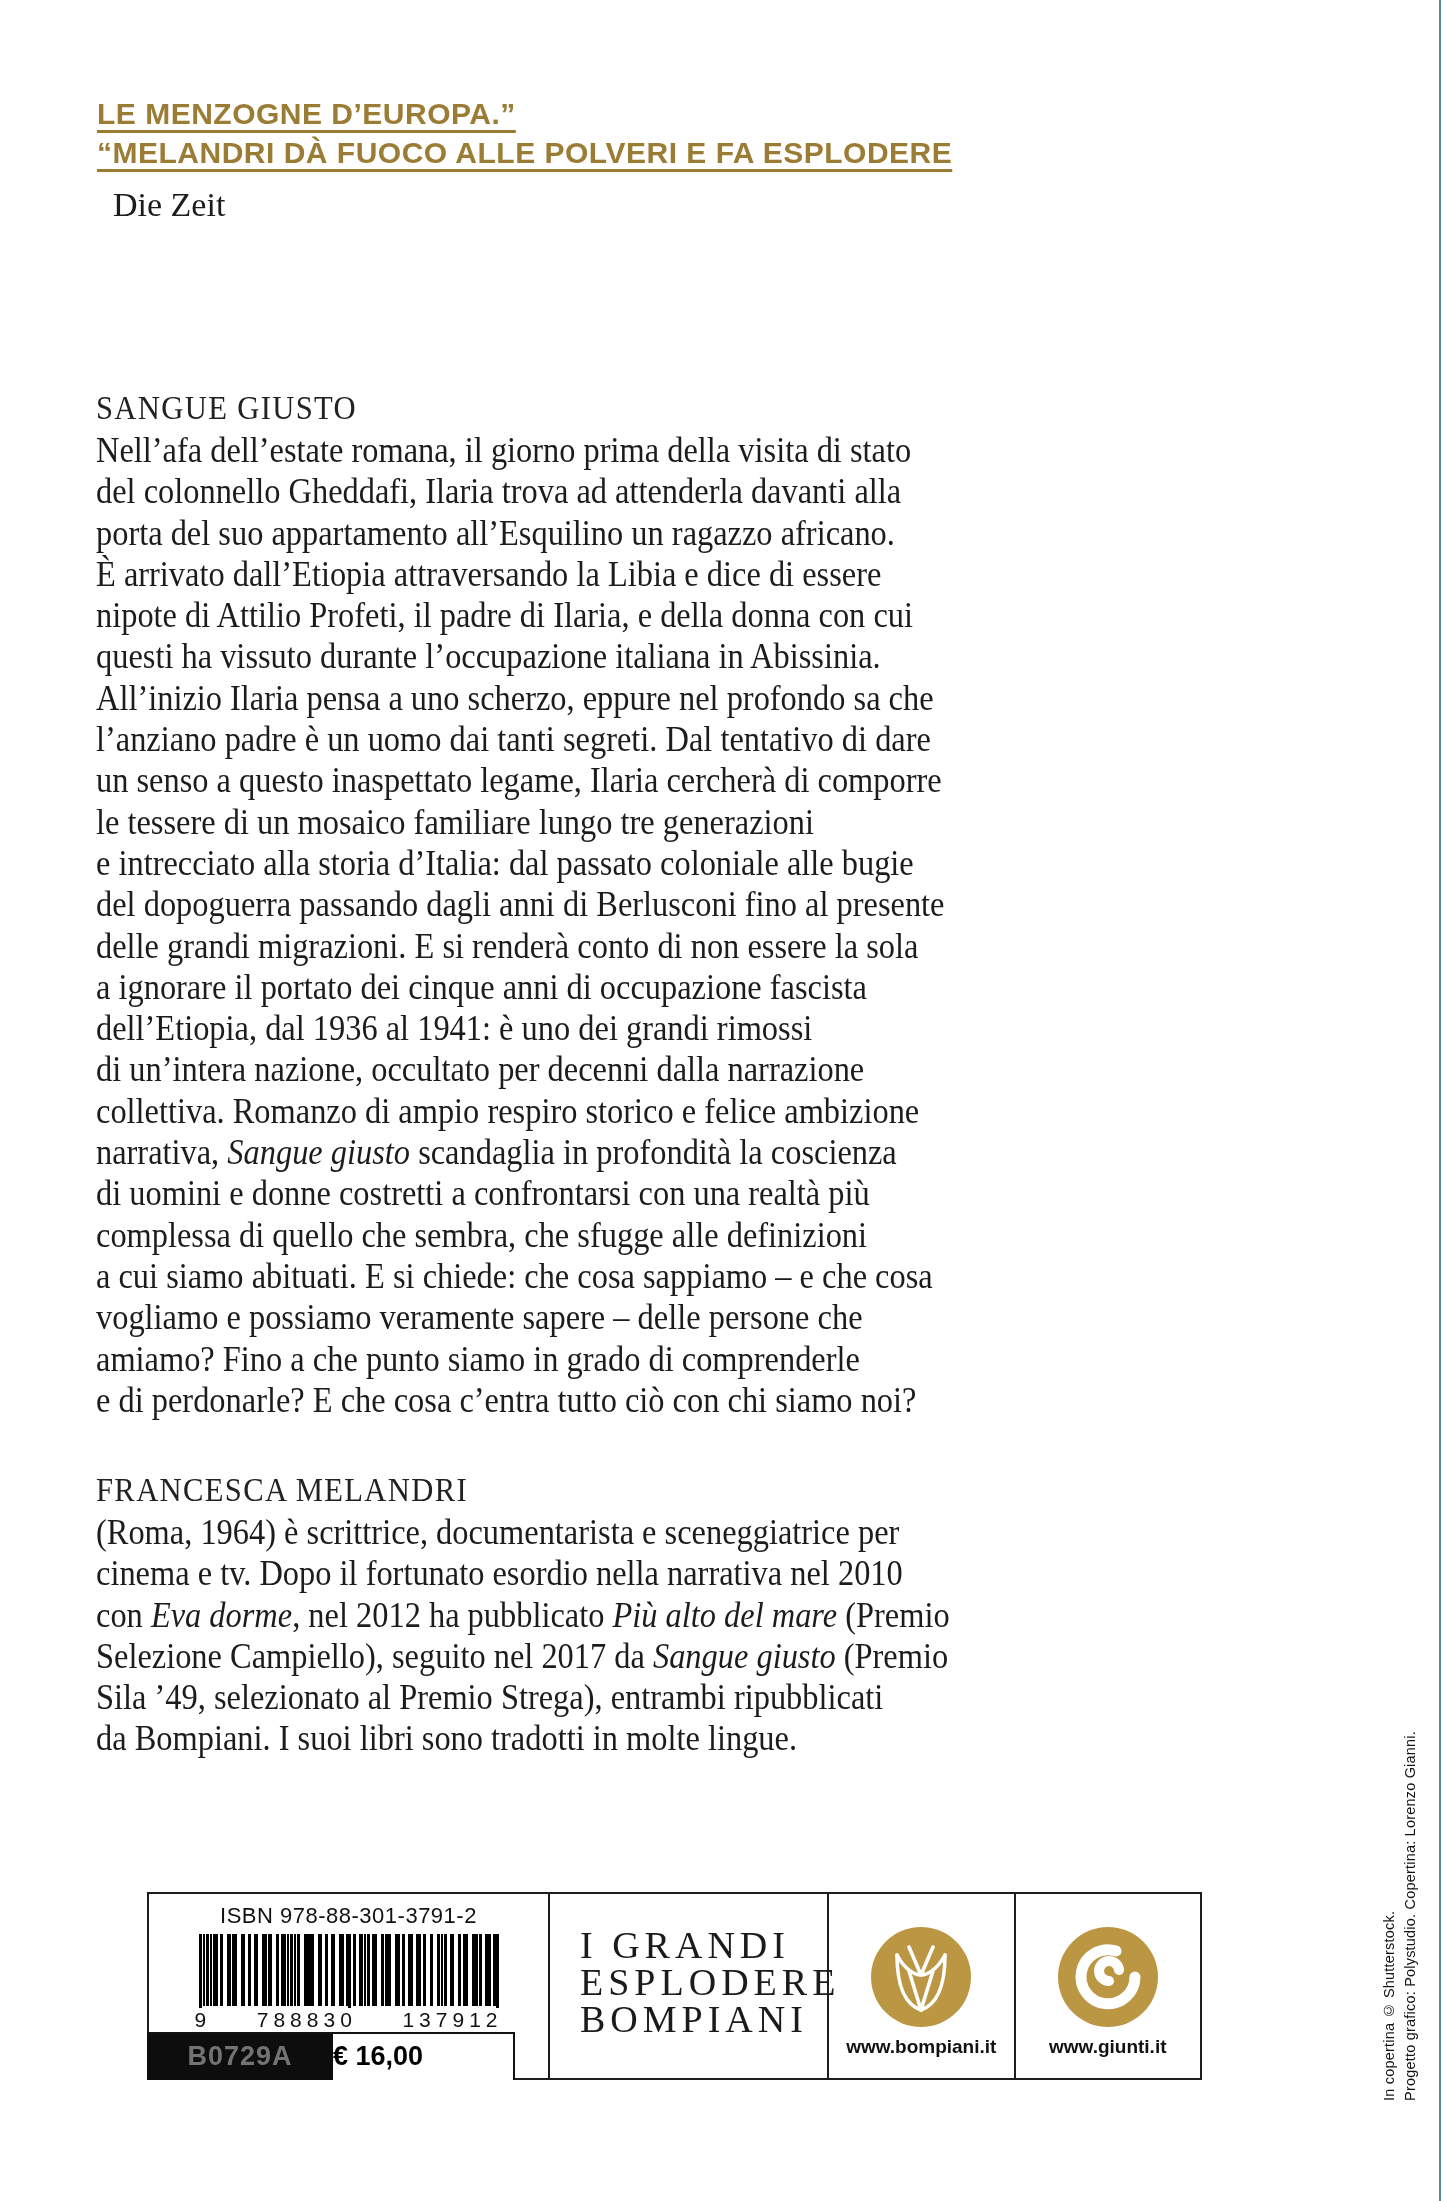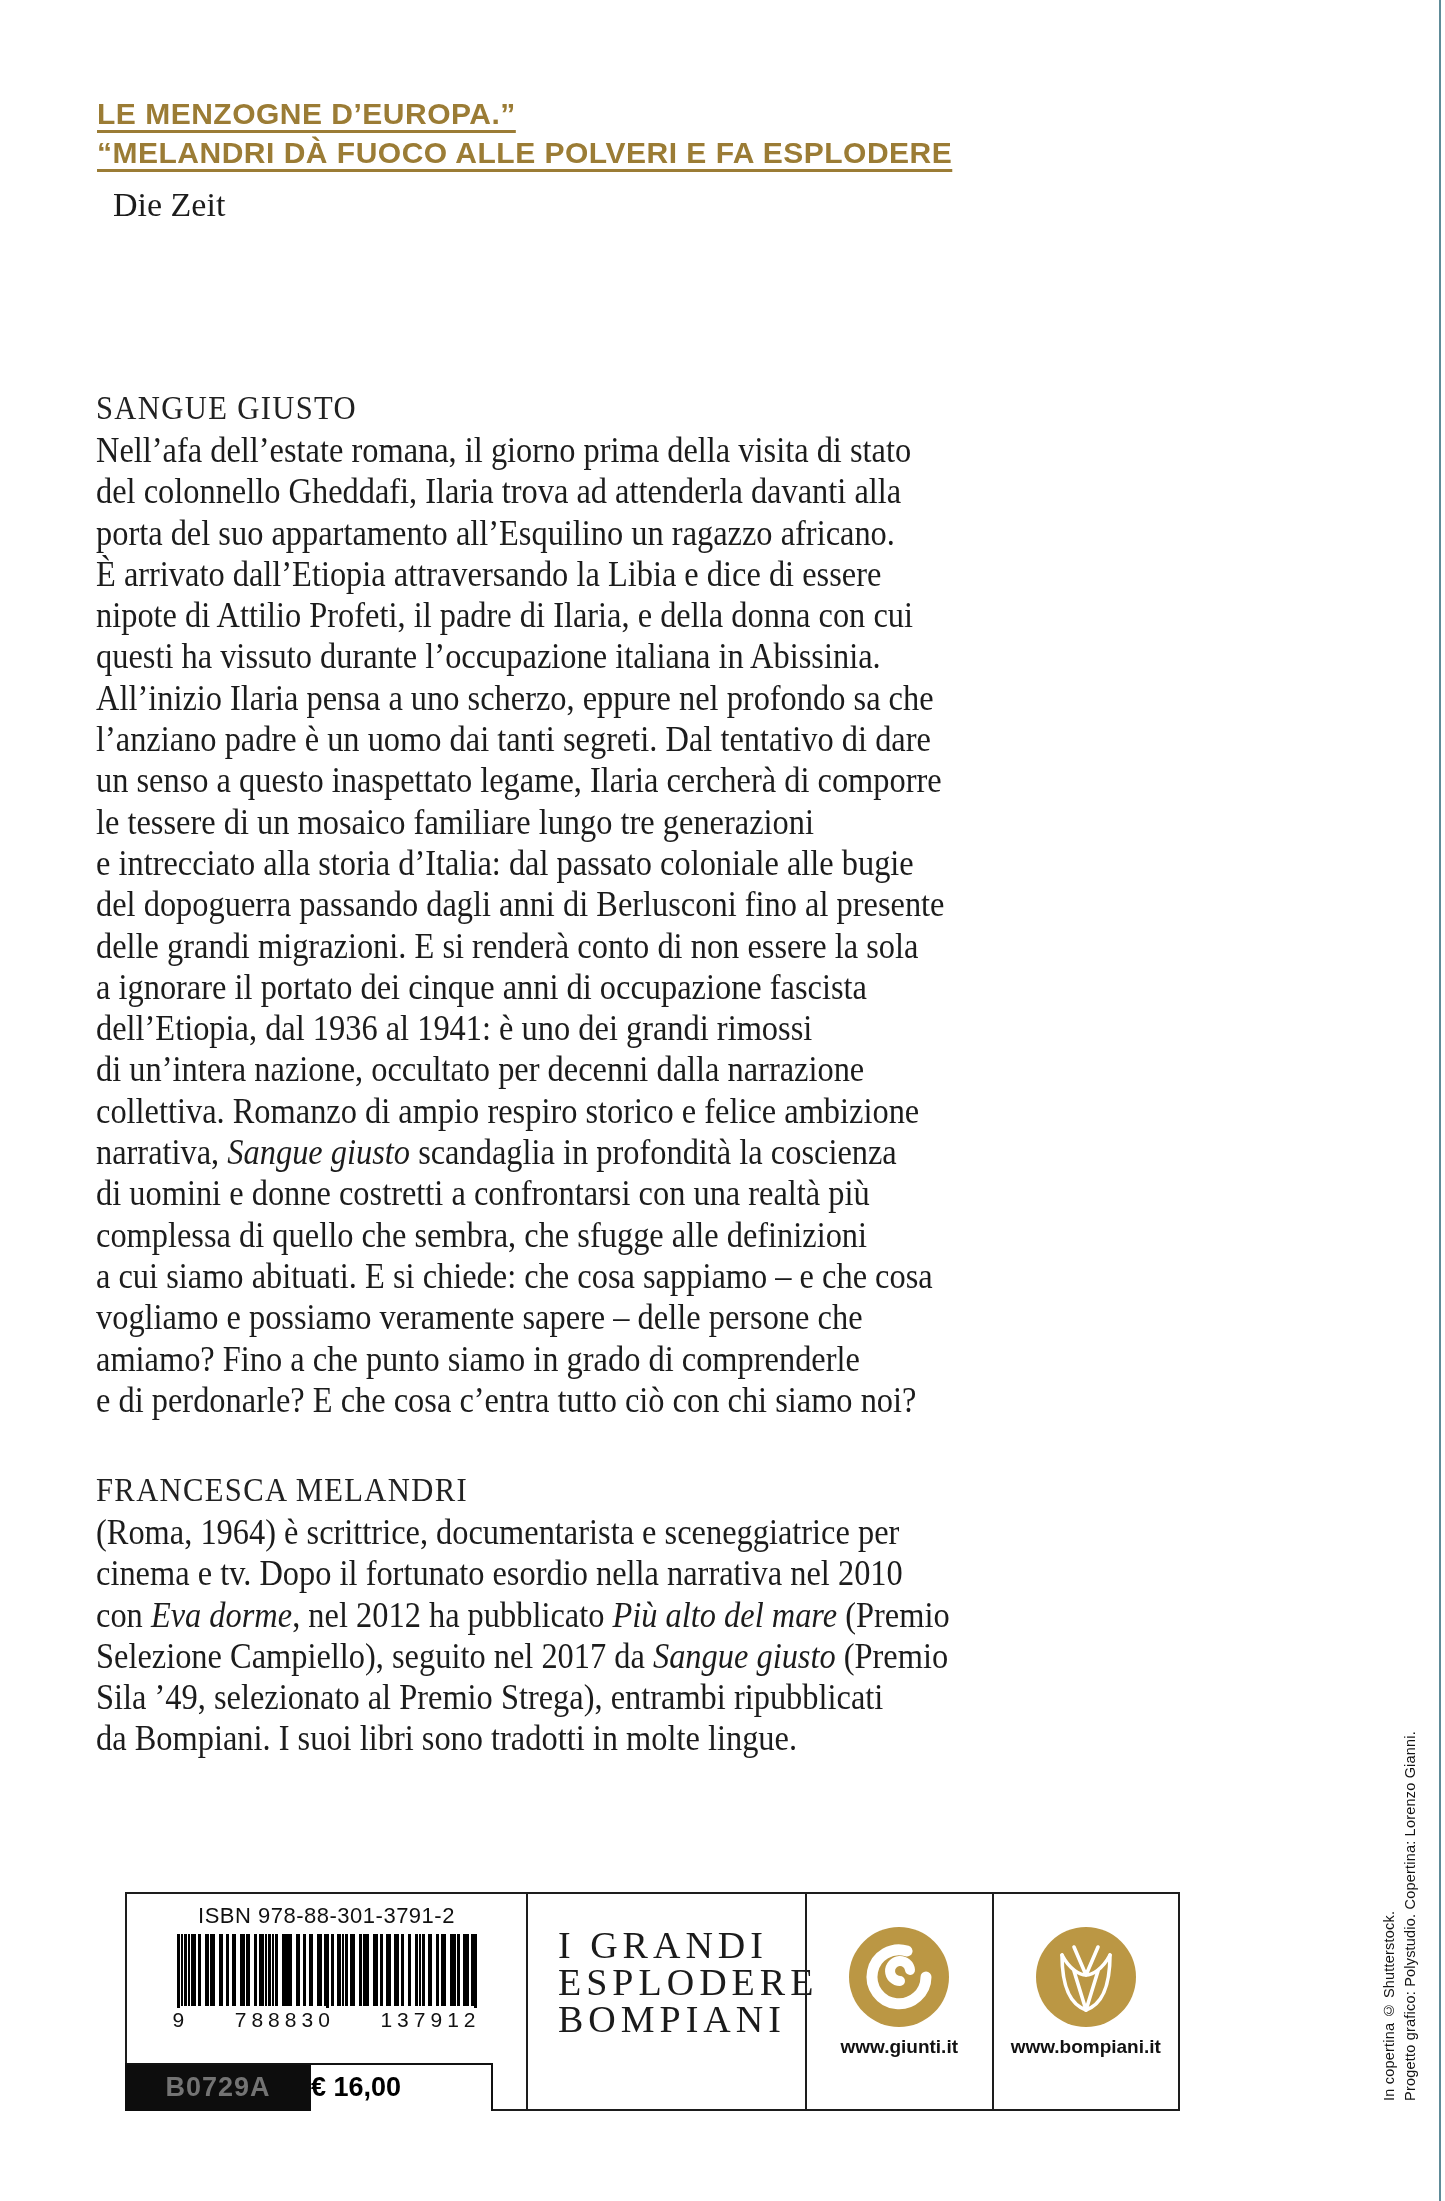--- a/index.html
+++ b/index.html
@@ -26,21 +26,21 @@
   .serif-cond { position:absolute; left:96px; width:1300px;
     transform:scaleX(0.9); transform-origin:0 0; }
   .synopsis { top:386px; }
   .bio { top:1468px; }
   .block-heading { font-size:34px; line-height:44px; letter-spacing:1.5px; color:#222; white-space:nowrap; }
   .body-line { font-size:36px; line-height:41.3px; color:#1c1c1c; white-space:nowrap; }
   .it { font-style:italic; }
 
   
   .footer-box {
-    position:absolute; left:125px; top:1892px; width:1055px; height:219px;
+    position:absolute; left:147px; top:1892px; width:1055px; height:188px;
     border:2px solid #1d1d1d; box-sizing:border-box; display:flex; background:#fff;
   }
   .cell { box-sizing:border-box; height:100%; position:relative; }
   .cell + .cell { border-left:2px solid #1d1d1d; }
   .cell-barcode { width:399px; }
   .cell-imprint { width:279px; padding:33px 0 0 30px; }
   .cell-logo    { flex:1; text-align:center; }
 
   .isbn {
     margin-top:9px; text-align:center;
@@ -163,40 +163,40 @@
 
     <div class="cell cell-imprint">
         <div class="imprint-line">I GRANDI</div>
         <div class="imprint-line">ESPLODERE</div>
         <div class="imprint-line">BOMPIANI</div>
       </div>
 
     <div class="cell cell-logo">
       <svg class="disc" viewBox="0 0 104 104">
         <circle cx="52" cy="52" r="50" fill="#bb9744"></circle>
-        <path d="M 60,26 A 27,27 0 1 0 79,52" fill="none" stroke="#ffffff" stroke-width="11" stroke-linecap="round"></path>
-        <path d="M 63,45 A 10,10 0 1 0 53,56" fill="none" stroke="#ffffff" stroke-width="10" stroke-linecap="round"></path>
-      </svg>
-      <div class="url">www.giunti.it</div>
-    </div>
-
-    <div class="cell cell-logo">
-      <svg class="disc" viewBox="0 0 104 104">
-        <circle cx="52" cy="52" r="50" fill="#bb9744"></circle>
         <g fill="none" stroke="#ffffff" stroke-width="3.6" stroke-linejoin="round" stroke-linecap="round">
           <path d="M28,30 C28,66 38,80 52,85 C66,80 76,66 76,30"></path>
           <path d="M28,30 C36,45 46,50 52,50 C58,50 68,45 76,30"></path>
           <path d="M40,22 L52,50 L64,22"></path>
           <path d="M40,46 L52,85"></path>
           <path d="M64,46 L52,85"></path>
         </g>
       </svg>
       <div class="url">www.bompiani.it</div>
     </div>
 
+    <div class="cell cell-logo">
+      <svg class="disc" viewBox="0 0 104 104">
+        <circle cx="52" cy="52" r="50" fill="#bb9744"></circle>
+        <path d="M 60,26 A 27,27 0 1 0 79,52" fill="none" stroke="#ffffff" stroke-width="11" stroke-linecap="round"></path>
+        <path d="M 63,45 A 10,10 0 1 0 53,56" fill="none" stroke="#ffffff" stroke-width="10" stroke-linecap="round"></path>
+      </svg>
+      <div class="url">www.giunti.it</div>
+    </div>
+
   </footer>
 
   <aside class="credits">
       <div class="credit-line">In copertina © Shutterstock.</div>
       <div class="credit-line">Progetto grafico: Polystudio. Copertina: Lorenzo Gianni.</div>
     </aside>
 
   <div class="edge-line"></div>
 </div>
 

